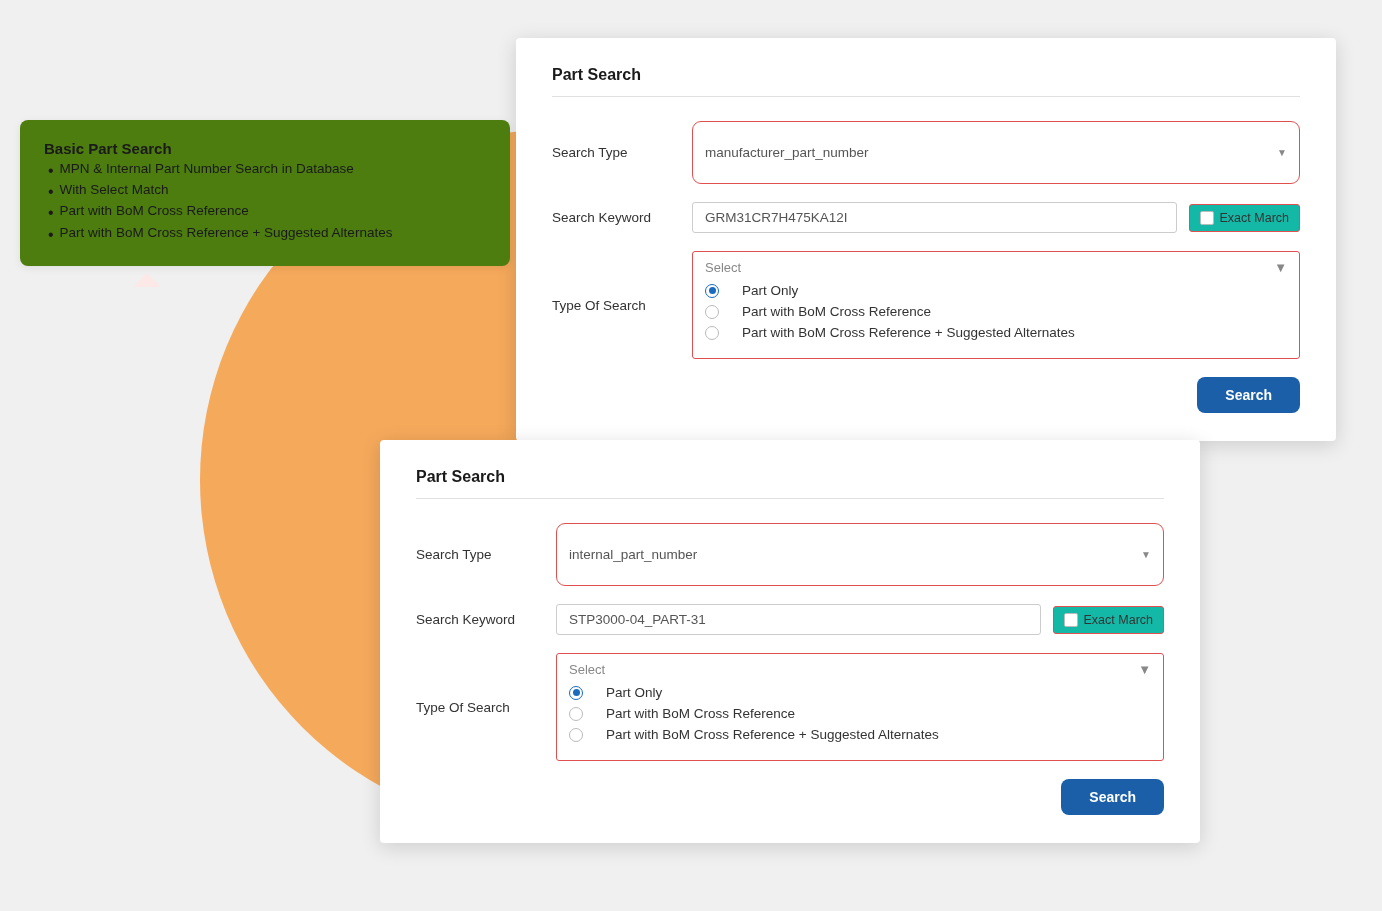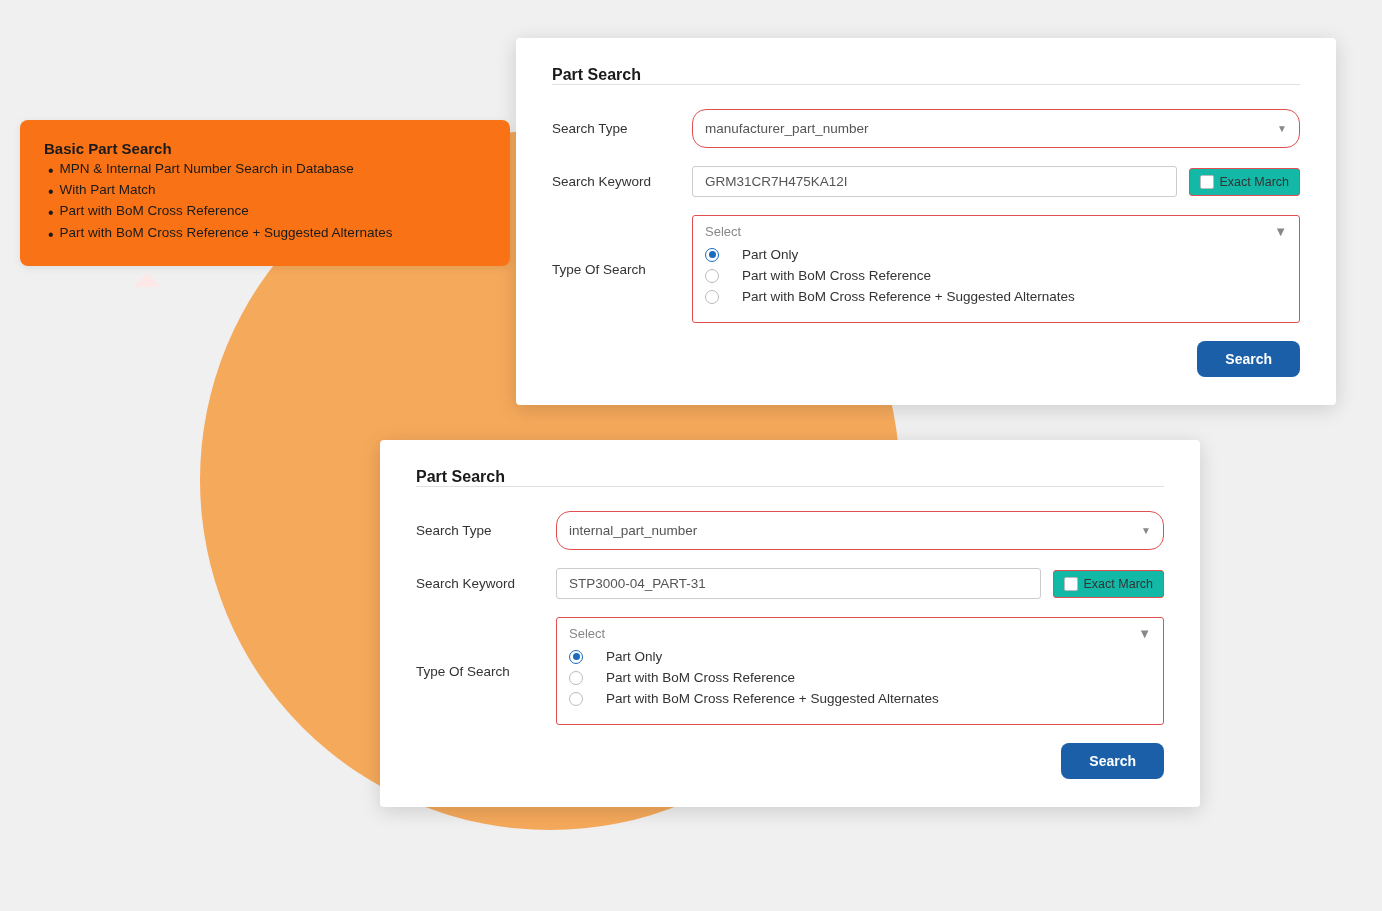--- a/index.html
+++ b/index.html
@@ -23,21 +23,21 @@
       left: 200px;
       z-index: 0;
     }
 
     
     .callout {
       position: absolute;
       top: 120px;
       left: 20px;
       width: 490px;
-      background: #f97316;
+      background: #4d7c0f;
       border-radius: 8px;
       padding: 20px 24px 20px 24px;
       z-index: 10;
       box-shadow: 0 2px 8px rgba(0,0,0,0.08);
     }
     .callout::after {
       content: '';
       position: absolute;
       bottom: -28px;
       left: 120px;
@@ -96,42 +96,42 @@
       left: 380px;
       width: 820px;
       z-index: 6;
     }
 
     .card-title {
       font-size: 16px;
       font-weight: 700;
       color: #1a1a1a;
       margin-bottom: 24px;
-      padding-bottom: 0;
+      padding-bottom: 12px;
       border-bottom: 1px solid #e0e0e0;
     }
 
     .form-row {
       display: flex;
       align-items: center;
       margin-bottom: 18px;
     }
 
     .form-label {
       width: 140px;
       font-size: 13.5px;
       color: #333;
       flex-shrink: 0;
     }
 
     
     .input-dropdown {
       border: 1.5px solid #e05050;
-      border-radius: 14px;
-      padding: 11px 12px;
+      border-radius: 9px;
+      padding: 23px 12px;
       font-size: 13.5px;
       color: #555;
       background: white;
       display: flex;
       align-items: center;
       justify-content: space-between;
       cursor: pointer;
       flex: 1;
       text-align: right;
     }
@@ -250,21 +250,21 @@
     }
   </style>
 </head>
 <body>
 
 <div class="bg-circle"></div>
 
 <div class="callout">
   <div class="callout-title">Basic Part Search</div>
   <div class="callout-item">MPN &amp; Internal Part Number Search in Database</div>
-  <div class="callout-item">With Part Match</div>
+  <div class="callout-item">With Select Match</div>
   <div class="callout-item">Part with BoM Cross Reference</div>
   <div class="callout-item">Part with BoM Cross Reference + Suggested Alternates</div>
 </div>
 
 <div class="card card-1">
   <div class="card-title">Part Search</div>
 
   <div class="form-row">
     <div class="form-label">Search Type</div>
     <div class="input-dropdown">

